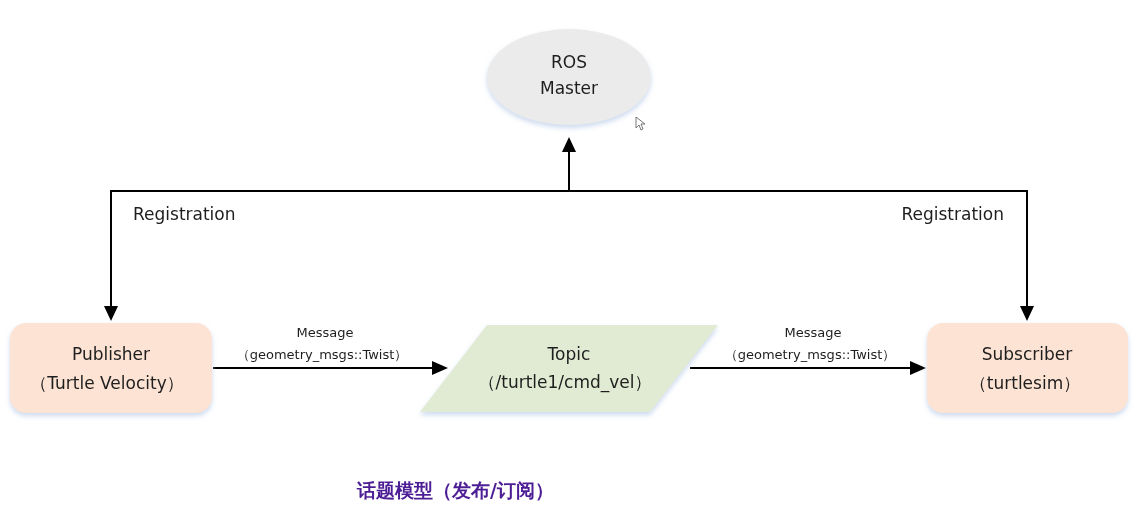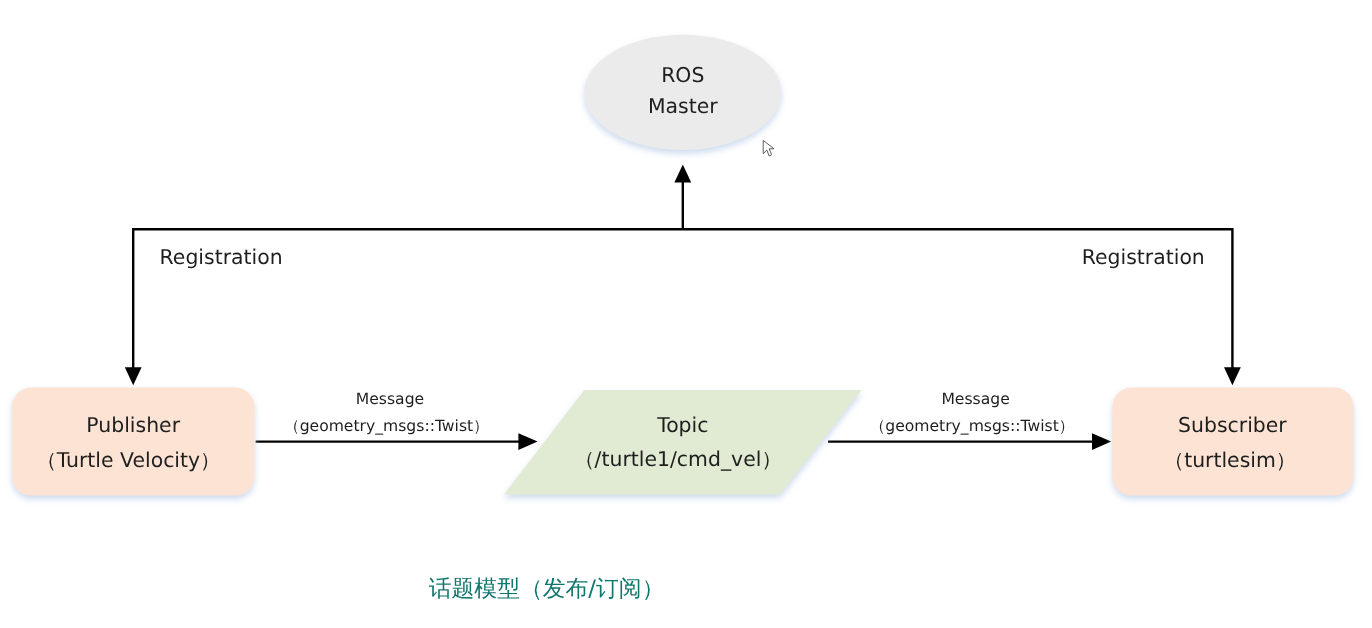--- a/index.html
+++ b/index.html
@@ -4,22 +4,22 @@
   <style>
     html, body { margin: 0; padding: 0; background: #ffffff; }
     body { width: 1143px; height: 523px; position: relative; overflow: hidden;
            font-family: "DejaVu Sans", "Liberation Sans", sans-serif; color: #1a1a1a; }
     #diagram { position: absolute; left: 0; top: 0; }
     .node-text { font-family: "DejaVu Sans", "Liberation Sans", sans-serif; font-size: 17px; fill: #1e1e1e; }
     .edge-text { font-family: "DejaVu Sans", "Liberation Sans", sans-serif; fill: #1e1e1e; }
     .reg-text { font-size: 17px; }
     .msg-text { font-size: 13px; }
     .caption { position: absolute; left: 0; width: 911px; top: 478px; text-align: center;
-               font-family: "DejaVu Sans", "Liberation Sans", sans-serif; font-weight: normal;
-               font-size: 19px; color: #0f766e; }
+               font-family: "DejaVu Sans", "Liberation Sans", sans-serif; font-weight: bold;
+               font-size: 19px; color: #4c1d95; }
   </style>
 </head>
 <body>
 
 <svg id="diagram" width="1143" height="523" viewBox="0 0 1143 523" xmlns="http://www.w3.org/2000/svg">
   <defs>
     <filter id="soft" x="-20%" y="-20%" width="140%" height="150%">
       <feDropShadow dx="0" dy="3" stdDeviation="2.5" flood-color="#b8cce8" flood-opacity="0.7"></feDropShadow>
     </filter>
   </defs>

